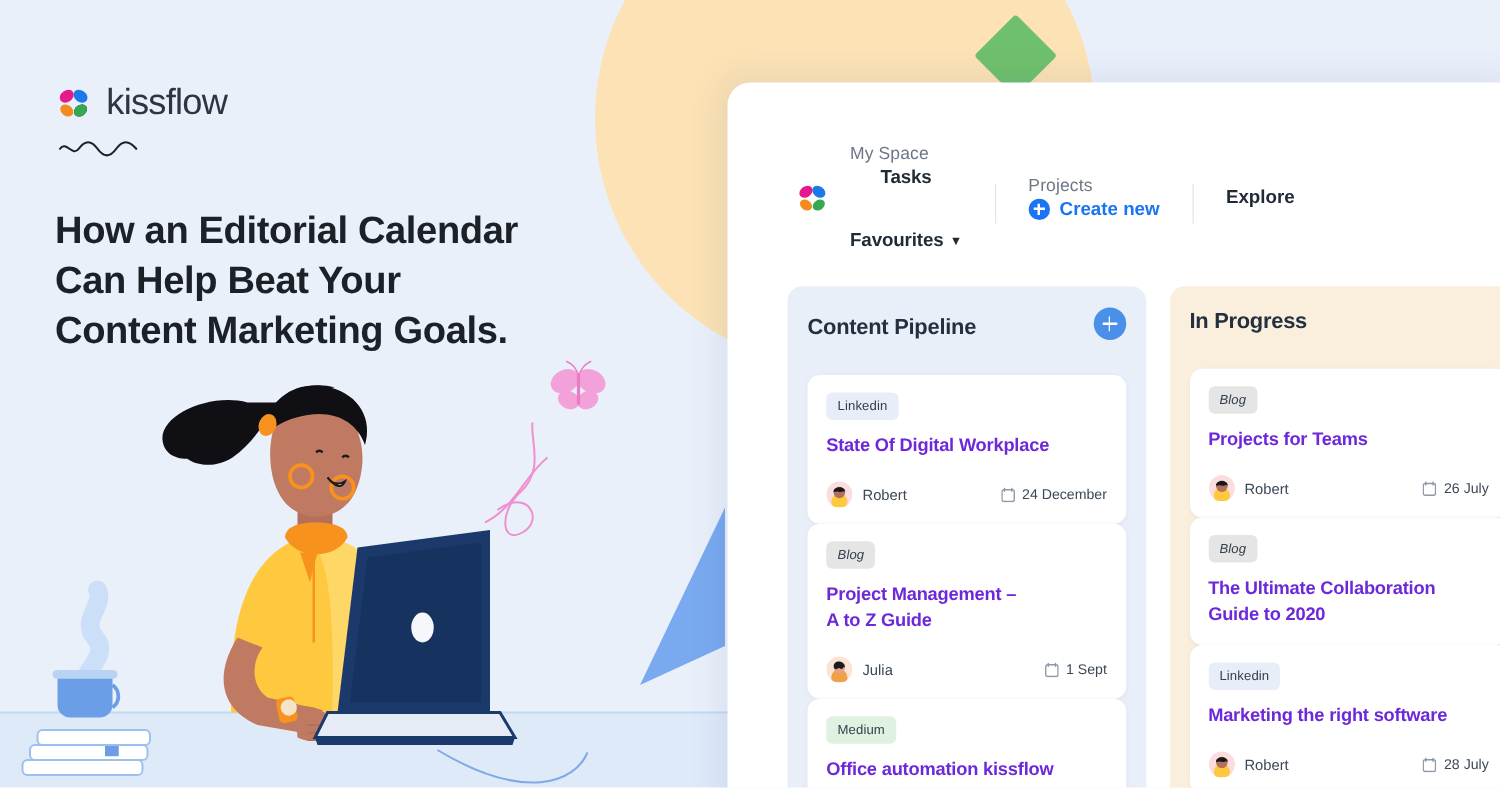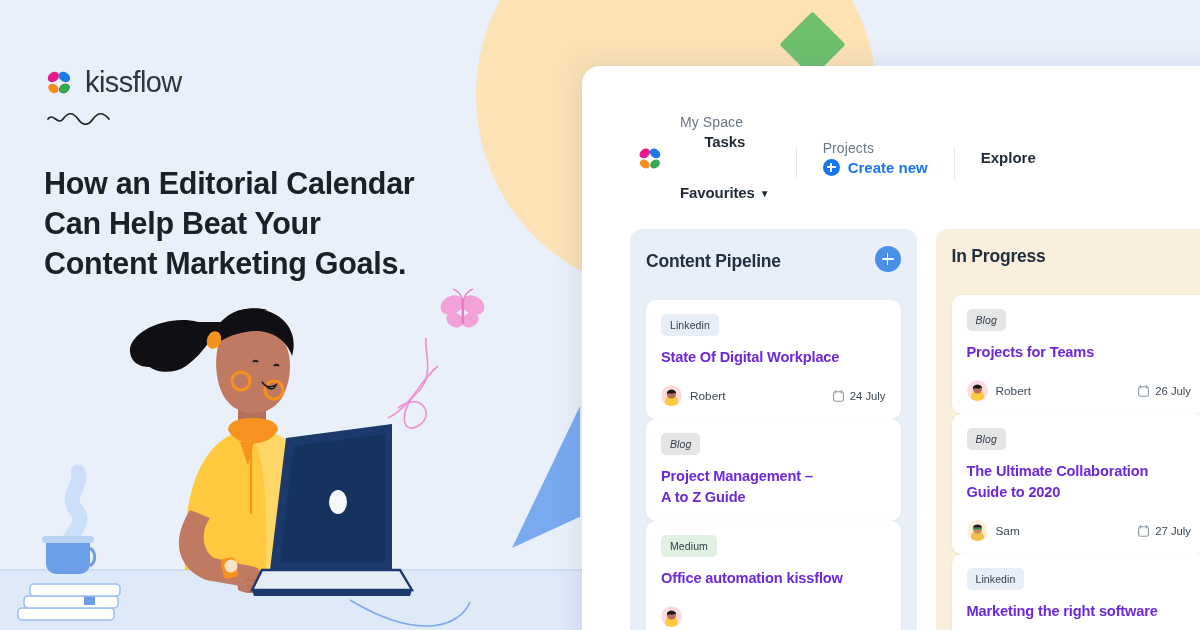--- a/index.html
+++ b/index.html
@@ -318,29 +318,51 @@
               </span>
               <span class="who-name">Robert</span>
             </div>
             <div class="due">
               <span class="cal-icon">
                 <svg width="11" height="12" viewBox="0 0 11 12">
                   <rect x="0.6" y="1.8" width="9.8" height="9.4" rx="1.6" fill="none" stroke="#8b99a8" stroke-width="1.1"></rect>
                   <path d="M2.6 0.6 v2.4 M8.4 0.6 v2.4" stroke="#8b99a8" stroke-width="1.1" stroke-linecap="round"></path>
                 </svg>
               </span>
-              <span>24 July</span>
+              <span>24 December</span>
             </div>
           </div>
         </div>
 
         <div class="card">
           <span class="tag blog">Blog</span>
           <div class="card-title">Project Management –
 A to Z Guide</div>
+          <div class="card-foot">
+            <div class="who">
+              <span class="avatar">
+                <svg width="21" height="21" viewBox="0 0 21 21">
+                  <circle cx="10.5" cy="10.5" r="10.5" fill="#fbe4d4"></circle>
+                  <circle cx="10.5" cy="17" r="6.5" fill="#f1a04a"></circle>
+                  <circle cx="10.5" cy="9.4" r="4.4" fill="#e8a183"></circle>
+                  <path d="M6 9 C 5 2.6 15.6 2.6 15 9.6 C 14 6 13.4 11.6 11.6 10 C 9.4 8 8 12.4 6 9 Z" fill="#1b1b21"></path>
+                </svg>
+              </span>
+              <span class="who-name">Julia</span>
+            </div>
+            <div class="due">
+              <span class="cal-icon">
+                <svg width="11" height="12" viewBox="0 0 11 12">
+                  <rect x="0.6" y="1.8" width="9.8" height="9.4" rx="1.6" fill="none" stroke="#8b99a8" stroke-width="1.1"></rect>
+                  <path d="M2.6 0.6 v2.4 M8.4 0.6 v2.4" stroke="#8b99a8" stroke-width="1.1" stroke-linecap="round"></path>
+                </svg>
+              </span>
+              <span>1 Sept</span>
+            </div>
+          </div>
         </div>
 
         <div class="card">
           <span class="tag medium">Medium</span>
           <div class="card-title">Office automation kissflow</div>
           <div class="card-foot">
             <div class="who">
               <span class="avatar">
                 <svg width="21" height="21" viewBox="0 0 21 21">
                   <circle cx="10.5" cy="10.5" r="10.5" fill="#fbdde0"></circle>
@@ -387,43 +409,20 @@
               </span>
               <span>26 July</span>
             </div>
           </div>
         </div>
 
         <div class="card">
           <span class="tag blog">Blog</span>
           <div class="card-title">The Ultimate Collaboration
 Guide to 2020</div>
-          <div class="card-foot">
-            <div class="who">
-              <span class="avatar">
-                <svg width="21" height="21" viewBox="0 0 21 21">
-                  <circle cx="10.5" cy="10.5" r="10.5" fill="#fdf0d9"></circle>
-                  <circle cx="10.5" cy="17" r="6.5" fill="#f5bf4e"></circle>
-                  <circle cx="10.5" cy="9.4" r="4.4" fill="#c98a5f"></circle>
-                  <path d="M6.2 7.4 h8.6 v2 h-8.6 z" fill="#2f8f4e"></path>
-                  <path d="M6 7.6 C 6 3.4 15 3.4 15 7.6 Z" fill="#1b1b21"></path>
-                </svg>
-              </span>
-              <span class="who-name">Sam</span>
-            </div>
-            <div class="due">
-              <span class="cal-icon">
-                <svg width="11" height="12" viewBox="0 0 11 12">
-                  <rect x="0.6" y="1.8" width="9.8" height="9.4" rx="1.6" fill="none" stroke="#8b99a8" stroke-width="1.1"></rect>
-                  <path d="M2.6 0.6 v2.4 M8.4 0.6 v2.4" stroke="#8b99a8" stroke-width="1.1" stroke-linecap="round"></path>
-                </svg>
-              </span>
-              <span>27 July</span>
-            </div>
-          </div>
         </div>
 
         <div class="card">
           <span class="tag linkedin">Linkedin</span>
           <div class="card-title">Marketing the right software</div>
           <div class="card-foot">
             <div class="who">
               <span class="avatar">
                 <svg width="21" height="21" viewBox="0 0 21 21">
                   <circle cx="10.5" cy="10.5" r="10.5" fill="#fbdde0"></circle>

